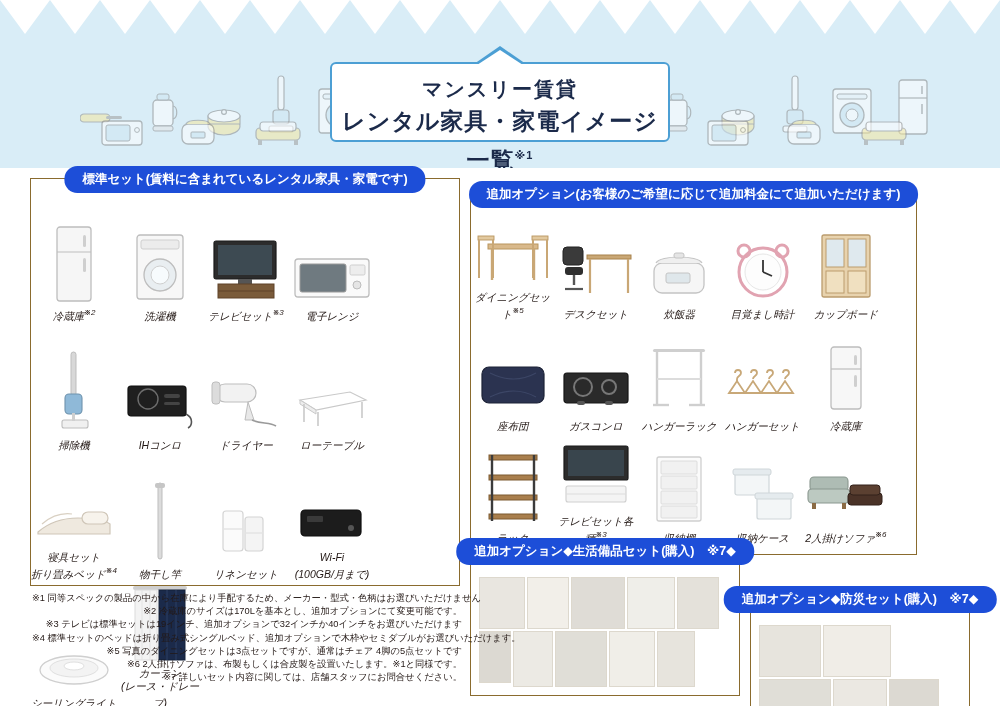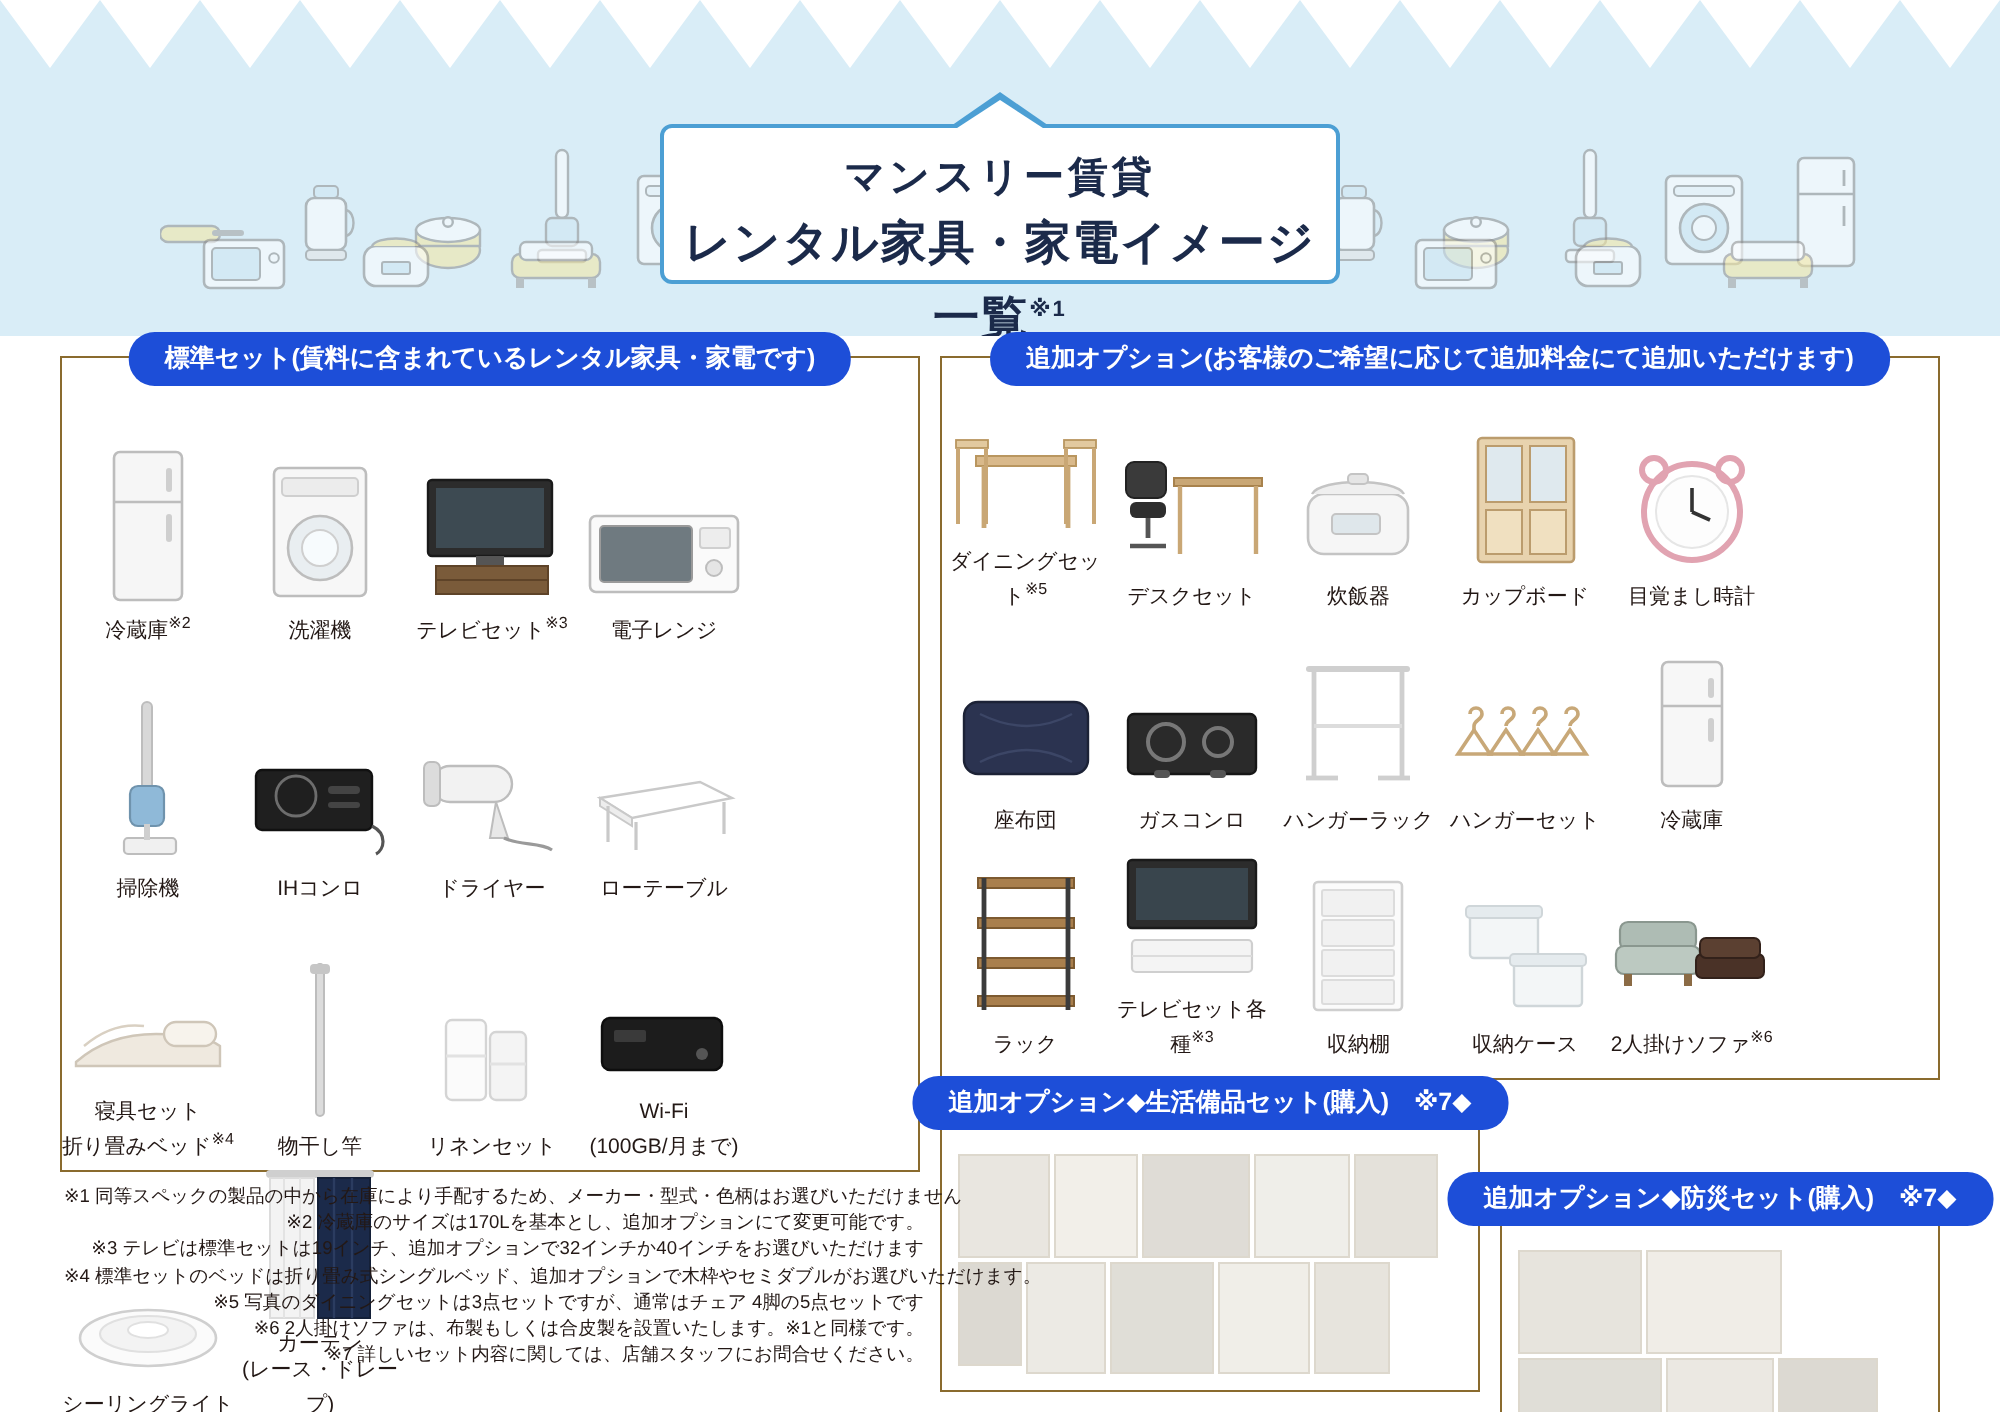--- a/index.html
+++ b/index.html
@@ -63,37 +63,37 @@
     background:#ffffff;
     box-sizing:border-box;
   }
   .panel-title{
     position:absolute;top:-13px;left:50%;transform:translateX(-50%);
     background:#1d4ed8;color:#ffffff;
     font-size:12.5px;font-weight:bold;
     padding:5px 18px;border-radius:13px;white-space:nowrap;
   }
   #panel-standard{left:30px;top:178px;width:430px;height:408px;}
-  #panel-option{left:470px;top:178px;width:500px;height:362px;}
+  #panel-option{left:470px;top:193px;width:447px;height:362px;}
   #panel-living{left:470px;top:550px;width:270px;height:146px;}
   #panel-disaster{left:750px;top:550px;width:220px;height:146px;margin-top:48px;}
 
   .grid{
     position:absolute;left:0;right:0;top:16px;bottom:4px;
     display:flex;flex-wrap:wrap;
     align-content:flex-start;
   }
   .cell{
     display:flex;flex-direction:column;align-items:center;justify-content:flex-end;
     box-sizing:border-box;
   }
   .cell .art{display:flex;align-items:flex-end;justify-content:center;}
   .cell .cap{
     font-size:10.5px;line-height:13px;text-align:center;margin-top:3px;
-    color:#231815;white-space:pre-line;
+    color:#231815;white-space:pre-line;font-style:italic;
   }
   .cap .sup{font-size:8px;vertical-align:super;}
 
   
   #panel-standard .cell{width:86px;height:129px;padding-bottom:2px;}
   #panel-standard .cell .art{height:84px;}
   
   #panel-option .cell{width:83.3px;height:112px;padding-bottom:2px;}
   #panel-option .cell .art{height:76px;}
 
@@ -512,43 +512,43 @@
             <path d="M10 18c4-8 42-8 46 0" fill="#efefef" stroke="#c4c4c4" stroke-width="1.2"></path>
             <rect x="20" y="28" width="24" height="10" rx="2" fill="#dfe7eb" stroke="#c4c4c4" stroke-width="1"></rect>
             <rect x="28" y="8" width="10" height="5" rx="2" fill="#e5e5e5" stroke="#c4c4c4" stroke-width="1"></rect>
           </svg>
       </div>
       <div class="cap"><span>炊飯器</span><span class="sup"></span></div>
     </div>
 
     <div class="cell">
       <div class="art">
-        <svg width="60" height="70" viewBox="0 0 60 70">
-            <rect x="6" y="4" width="48" height="62" rx="2" fill="#e8d3ae" stroke="#bb9c6d" stroke-width="1.3"></rect>
-            <rect x="10" y="8" width="18" height="28" fill="#dfe9ee" stroke="#bb9c6d" stroke-width="1"></rect>
-            <rect x="32" y="8" width="18" height="28" fill="#dfe9ee" stroke="#bb9c6d" stroke-width="1"></rect>
-            <rect x="10" y="40" width="18" height="22" fill="#f0e0c0" stroke="#bb9c6d" stroke-width="1"></rect>
-            <rect x="32" y="40" width="18" height="22" fill="#f0e0c0" stroke="#bb9c6d" stroke-width="1"></rect>
-          </svg>
-      </div>
-      <div class="cap"><span>カップボード</span><span class="sup"></span></div>
-    </div>
-
-    <div class="cell">
-      <div class="art">
         <svg width="62" height="62" viewBox="0 0 62 62">
             <circle cx="31" cy="33" r="24" fill="#ffffff" stroke="#e1a3b1" stroke-width="3"></circle>
             <circle cx="31" cy="33" r="18" fill="#fdfdfd" stroke="#e6e6e6" stroke-width="1"></circle>
             <line x1="31" y1="33" x2="31" y2="21" stroke="#333" stroke-width="1.8"></line>
             <line x1="31" y1="33" x2="40" y2="37" stroke="#333" stroke-width="1.8"></line>
             <circle cx="12" cy="12" r="6" fill="none" stroke="#e1a3b1" stroke-width="3"></circle>
             <circle cx="50" cy="12" r="6" fill="none" stroke="#e1a3b1" stroke-width="3"></circle>
           </svg>
       </div>
       <div class="cap"><span>目覚まし時計</span><span class="sup"></span></div>
+    </div>
+
+    <div class="cell">
+      <div class="art">
+        <svg width="60" height="70" viewBox="0 0 60 70">
+            <rect x="6" y="4" width="48" height="62" rx="2" fill="#e8d3ae" stroke="#bb9c6d" stroke-width="1.3"></rect>
+            <rect x="10" y="8" width="18" height="28" fill="#dfe9ee" stroke="#bb9c6d" stroke-width="1"></rect>
+            <rect x="32" y="8" width="18" height="28" fill="#dfe9ee" stroke="#bb9c6d" stroke-width="1"></rect>
+            <rect x="10" y="40" width="18" height="22" fill="#f0e0c0" stroke="#bb9c6d" stroke-width="1"></rect>
+            <rect x="32" y="40" width="18" height="22" fill="#f0e0c0" stroke="#bb9c6d" stroke-width="1"></rect>
+          </svg>
+      </div>
+      <div class="cap"><span>カップボード</span><span class="sup"></span></div>
     </div>
 
     <div class="cell">
       <div class="art">
         <svg width="74" height="58" viewBox="0 0 74 58">
             <rect x="6" y="12" width="62" height="36" rx="7" fill="#2b3350" stroke="#1c2236" stroke-width="1.2"></rect>
             <path d="M14 18 q24 12 46 0" fill="none" stroke="#3c4666" stroke-width="1.2"></path>
             <path d="M14 42 q24-12 46 0" fill="none" stroke="#3c4666" stroke-width="1.2"></path>
           </svg>
       </div>

